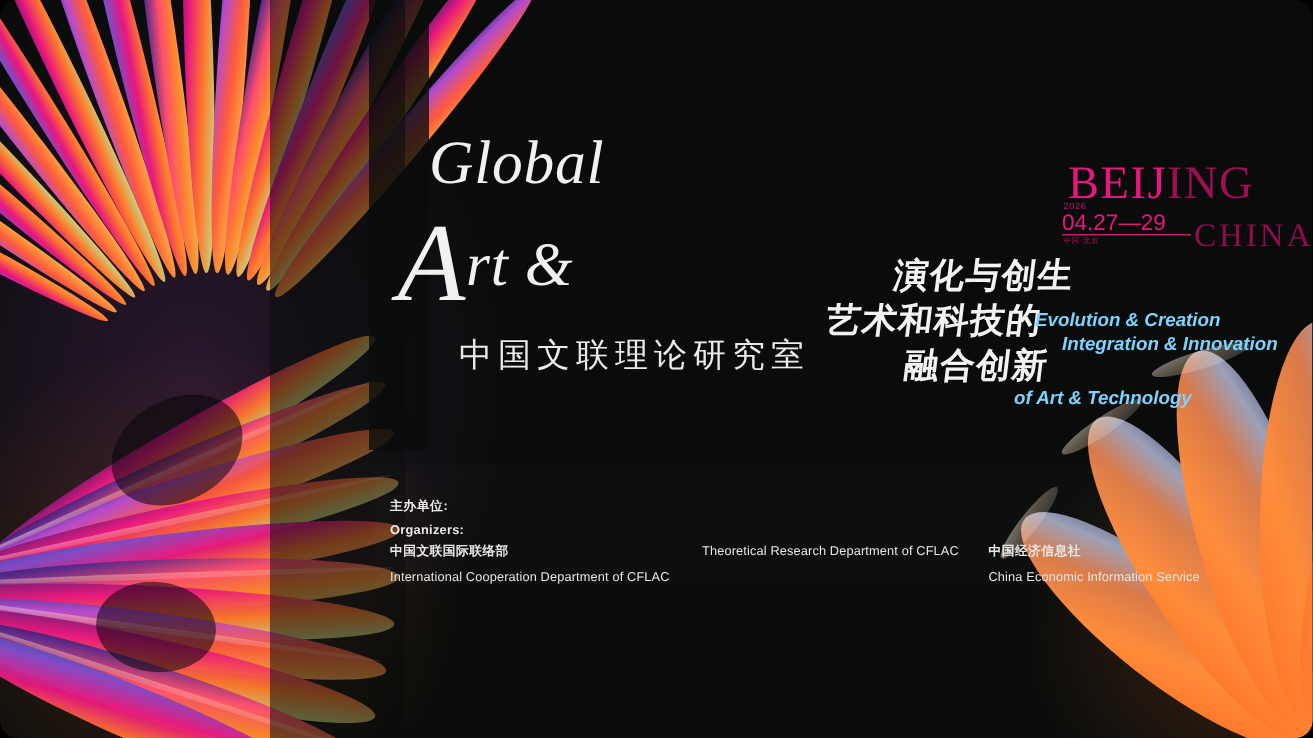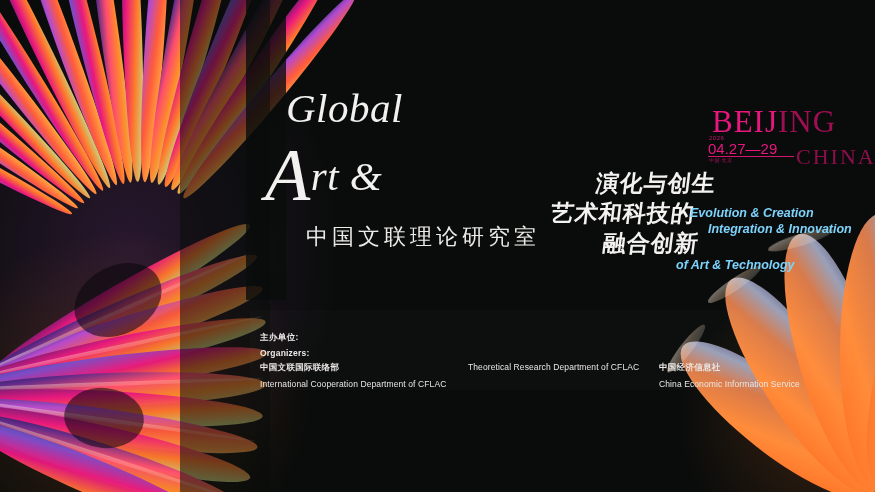--- a/index.html
+++ b/index.html
@@ -5,20 +5,21 @@
   html,body{margin:0;padding:0;background:#000;}
   body{
     font-family:"Liberation Sans", sans-serif;
     -webkit-font-smoothing:antialiased;
   }
   #poster{
     position:relative;
     width:875px;height:492px;
     background:#0a0c0b;
     overflow:hidden;
+    border-radius:12px;
   }
 
   
   .art{position:absolute;top:0;left:0;width:875px;height:492px;pointer-events:none;}
   .art svg{display:block;}
 
   
   .headline{
     position:absolute;left:262px;top:88px;
     width:300px;height:150px;

